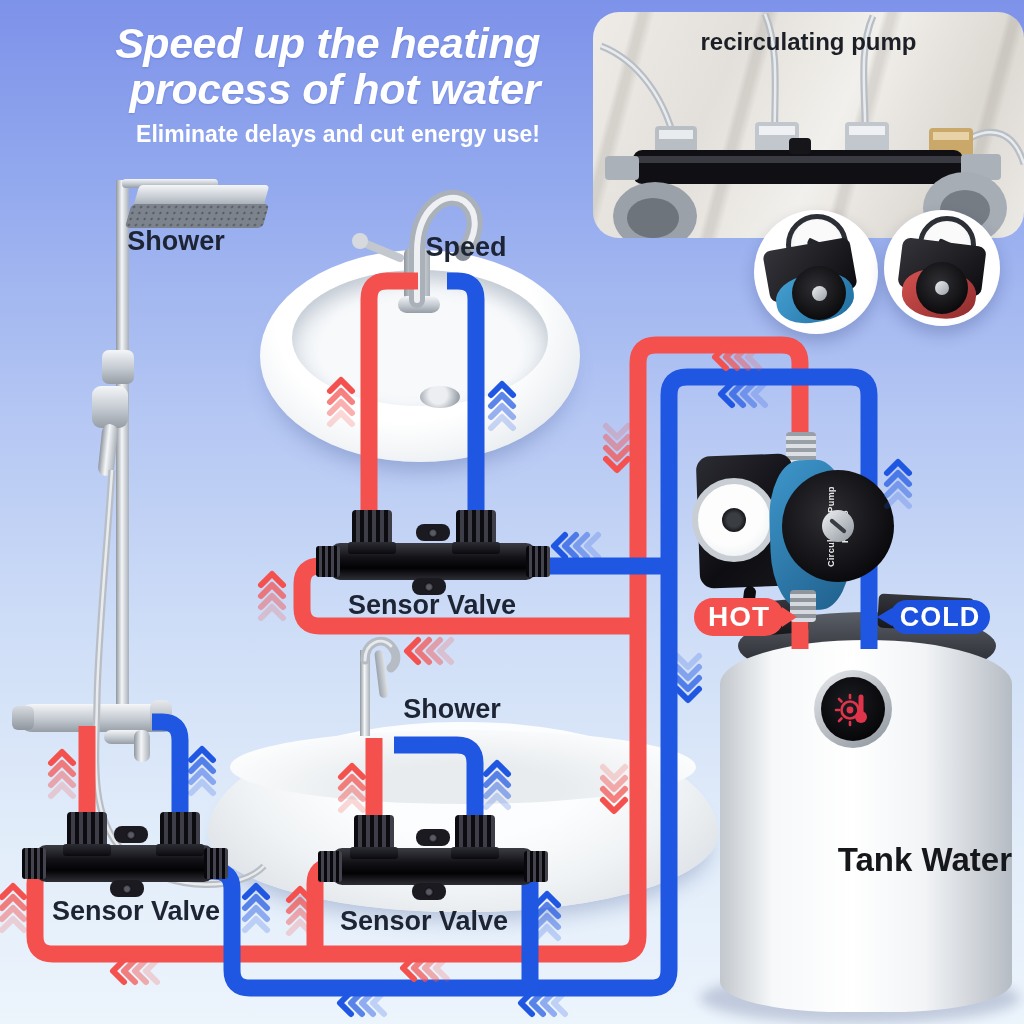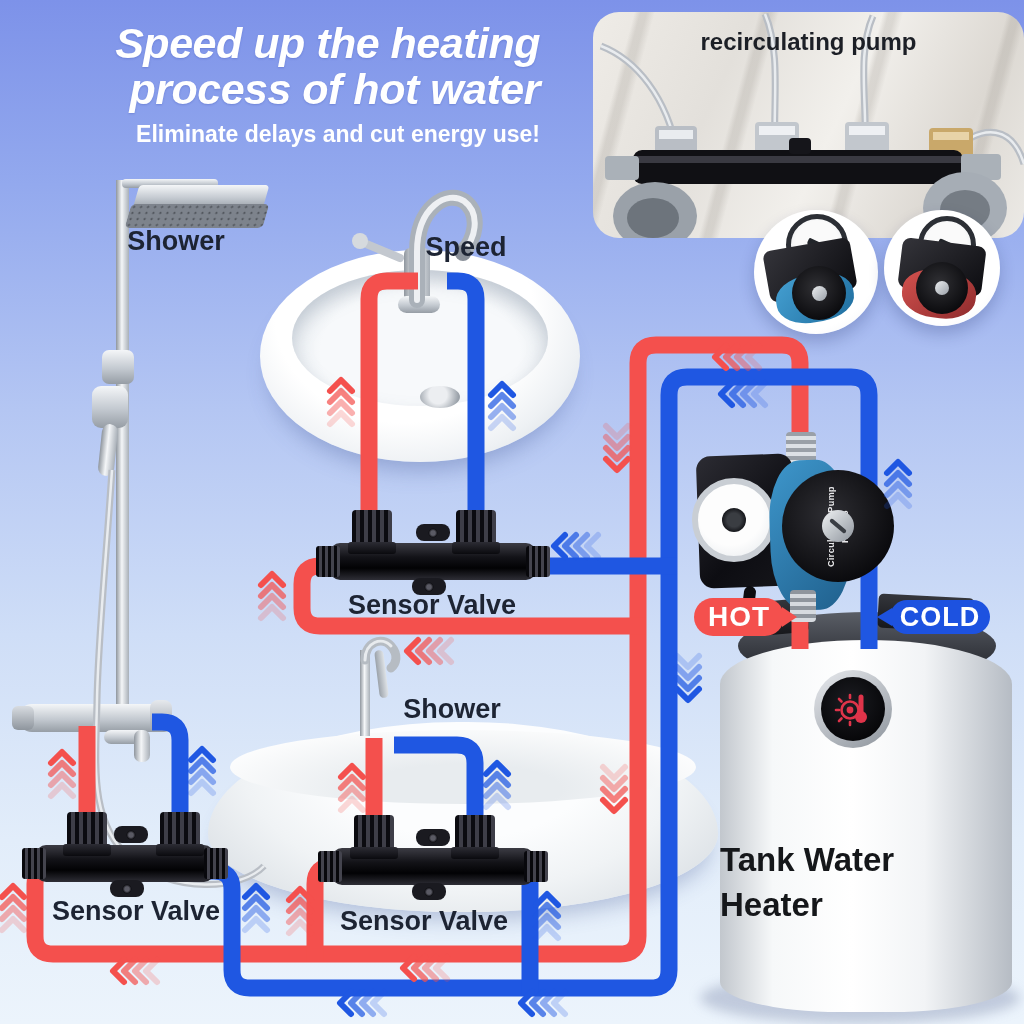--- a/index.html
+++ b/index.html
@@ -44,21 +44,21 @@
     background:radial-gradient(ellipse at 50% 80%,#e8ecef 30%,#ffffff 85%);}
   #tank-shadow{left:700px;top:972px;width:320px;height:52px;border-radius:50%;background:rgba(95,110,150,.30);filter:blur(6px);z-index:9;}
   #tank-cap{left:738px;top:612px;width:258px;height:68px;border-radius:50%;z-index:10;background:linear-gradient(180deg,#5a5e66,#1e2026);}
   .tank-fitting{background:linear-gradient(180deg,#34363c,#17181c);border-radius:5px;z-index:10;}
   #tank-body{left:720px;top:640px;width:292px;height:372px;z-index:11;
     border-radius:146px 146px 120px 120px / 44px 44px 30px 30px;
     background:linear-gradient(90deg,#c2c7cd 0%,#f6f8f9 18%,#ffffff 45%,#f2f4f6 70%,#b6bcc4 100%);}
   #tank-display{position:absolute;left:94px;top:30px;width:78px;height:78px;border-radius:50%;
     background:linear-gradient(145deg,#e8eaee,#8d949c);display:flex;align-items:center;justify-content:center;}
   #tank-display .inner{width:64px;height:64px;border-radius:50%;background:radial-gradient(circle at 45% 40%,#1c1d22,#050507 80%);display:flex;align-items:center;justify-content:center;}
-  #tank-label{position:absolute;left:0;top:198px;width:100%;text-align:left;font-size:33px;font-weight:800;color:#15171a;line-height:1.35;}
+  #tank-label{position:absolute;left:0;top:198px;width:100%;text-align:right;font-size:33px;font-weight:800;color:#15171a;line-height:1.35;}
   
   .shw{z-index:12;}
   #shower-pole{left:116px;top:180px;width:13px;height:532px;}
   #shower-arm{left:122px;top:179px;width:96px;height:9px;border-radius:4px;}
   #shower-head-top{left:136px;top:185px;width:130px;height:24px;transform:skewX(-16deg);border-radius:4px;}
   #shower-head-face{left:128px;top:204px;width:138px;height:24px;transform:skewX(-16deg);border-radius:5px;
     background-color:#7d838c;background-image:radial-gradient(#53585f 1.2px,transparent 1.4px);background-size:7px 6px;}
   #hand-shower-head{left:92px;top:386px;width:36px;height:42px;border-radius:9px;}
   #hand-shower-handle{left:100px;top:424px;width:16px;height:52px;border-radius:8px;transform:rotate(6deg);}
   #shower-slider{left:102px;top:350px;width:32px;height:34px;border-radius:7px;}
@@ -210,21 +210,20 @@
             <line x1="17" y1="36" x2="17" y2="33"></line>
             <path d="M 28,8 L 28,24" stroke-width="5"></path>
           </g>
           <circle cx="28" cy="28" r="6" fill="#e0344a"></circle>
           <circle cx="17" cy="21" r="3.4" fill="#e0344a"></circle>
         </svg>
       </div>
     </div>
     <div id="tank-label">
       <div>Tank Water</div>
-      <div>Heater</div>
     </div>
   </div>
 
   <div class="abs shw chromeV" id="shower-pole"></div>
   <div class="abs shw chromeH" id="shower-arm"></div>
   <div class="abs shw chromeH" id="shower-head-top"></div>
   <div class="abs shw" id="shower-head-face"></div>
   <div class="abs shw chromeH" id="shower-slider"></div>
   <div class="abs shw chromeH" id="hand-shower-head"></div>
   <div class="abs shw chromeV" id="hand-shower-handle"></div>

